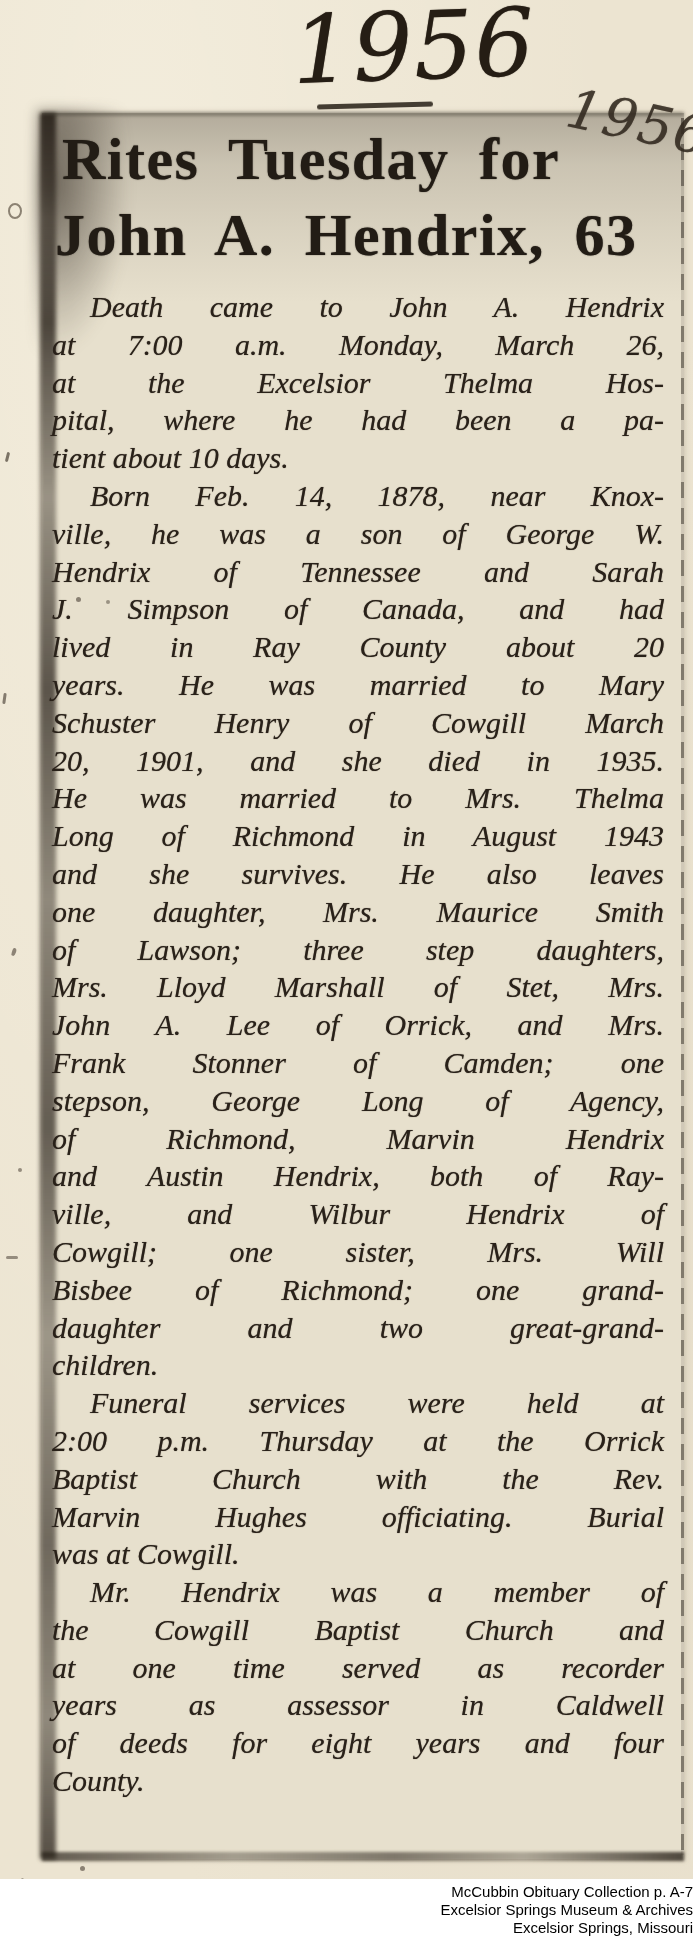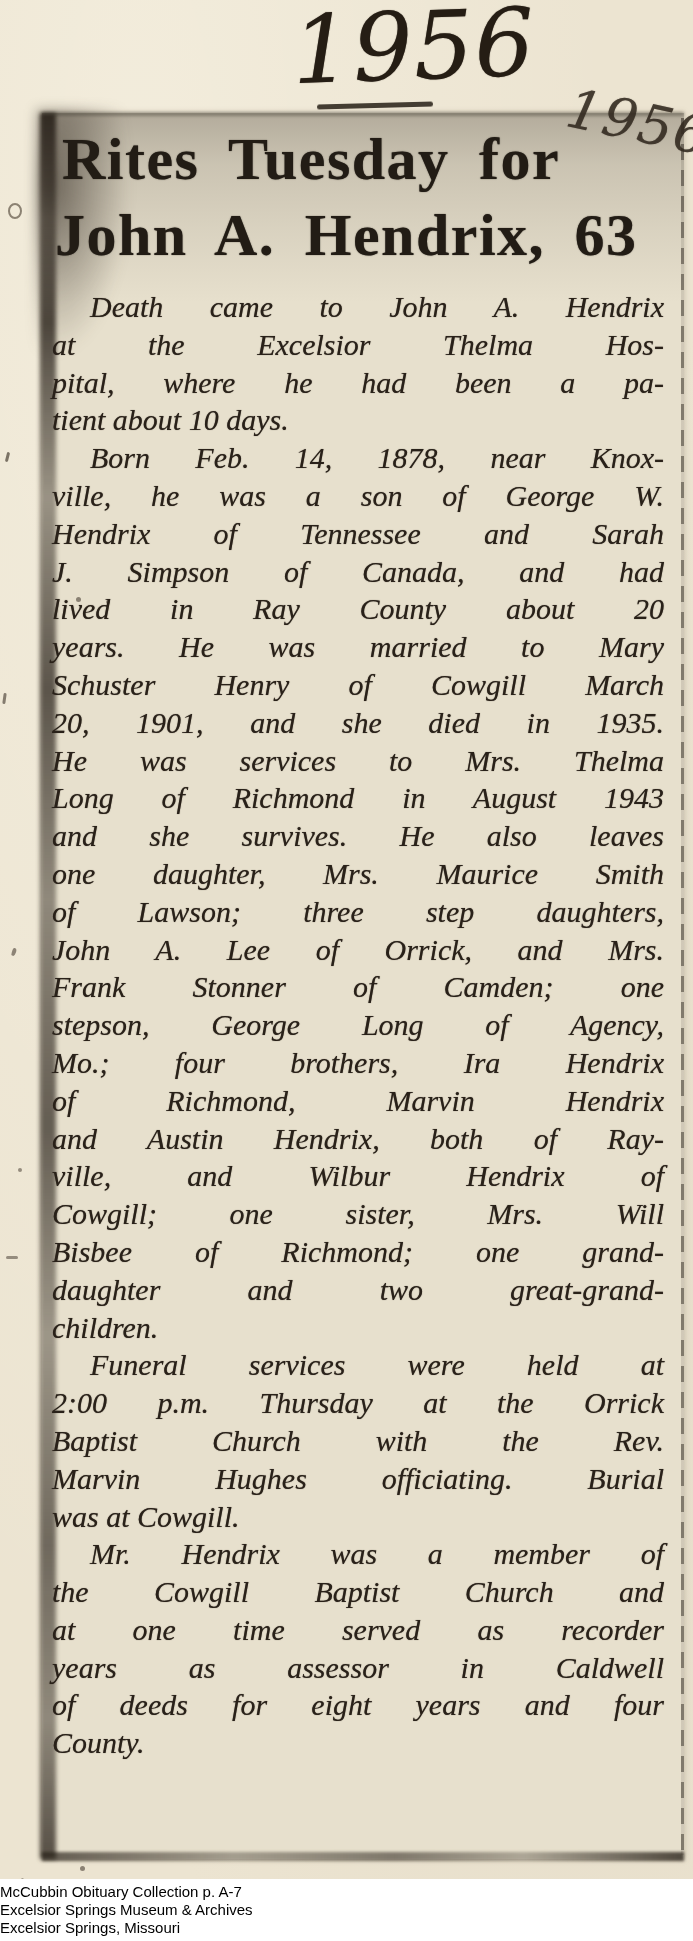--- a/index.html
+++ b/index.html
@@ -109,21 +109,21 @@
   .speck-tick2{left:3px;top:693px;width:3px;height:11px;background:rgba(60,50,40,.6);transform:rotate(8deg);border-radius:2px;}
   .speck-comma{left:12px;top:948px;width:4px;height:8px;background:rgba(60,50,40,.55);border-radius:40% 60% 60% 40%;transform:rotate(18deg);}
   .speck-dot2{left:18px;top:1168px;width:4px;height:4px;background:rgba(60,50,40,.5);border-radius:50%;}
   .speck-dash{left:6px;top:1256px;width:12px;height:3px;background:rgba(60,50,40,.5);border-radius:2px;}
   .speck-dot3{left:80px;top:1866px;width:5px;height:5px;background:rgba(60,50,40,.55);border-radius:50%;}
   .speck-tick3{left:22px;top:1878px;width:3px;height:9px;background:rgba(60,50,40,.5);transform:rotate(-20deg);border-radius:2px;}
 
   
   .caption{
     position:absolute;left:0;right:0;bottom:0;height:62px;box-sizing:border-box;
-    background:#ffffff;padding-top:4px;text-align:left;
+    background:#ffffff;padding-top:4px;text-align:right;
     font-family:"Liberation Sans", sans-serif;
     font-size:15px;line-height:18px;color:#000000;
   }
 </style>
 </head>
 <body>
 
 <div class="page">
 
   <div class="hand-top">1956</div>
@@ -138,42 +138,43 @@
     <div class="edge-bottom"></div>
 
     <h1 class="headline">
       <span class="hl">Rites Tuesday for</span>
       <span class="hl">John A. Hendrix, 63</span>
     </h1>
 
     <div class="body-text" id="body-text">
         <div class="paragraph">
           <div class="line first">Death came to John A. Hendrix</div>
+          <div class="line">at 7:00 a.m. Monday, March 26,</div>
           <div class="line">at the Excelsior Thelma Hos-</div>
           <div class="line">pital, where he had been a pa-</div>
           <div class="line last">tient about 10 days.</div>
         </div>
         <div class="paragraph">
           <div class="line first">Born Feb. 14, 1878, near Knox-</div>
           <div class="line">ville, he was a son of George W.</div>
           <div class="line">Hendrix of Tennessee and Sarah</div>
           <div class="line">J. Simpson of Canada, and had</div>
           <div class="line">lived in Ray County about 20</div>
           <div class="line">years. He was married to Mary</div>
           <div class="line">Schuster Henry of Cowgill March</div>
           <div class="line">20, 1901, and she died in 1935.</div>
-          <div class="line">He was services to Mrs. Thelma</div>
+          <div class="line">He was married to Mrs. Thelma</div>
           <div class="line">Long of Richmond in August 1943</div>
           <div class="line">and she survives. He also leaves</div>
           <div class="line">one daughter, Mrs. Maurice Smith</div>
           <div class="line">of Lawson; three step daughters,</div>
+          <div class="line">Mrs. Lloyd Marshall of Stet, Mrs.</div>
           <div class="line">John A. Lee of Orrick, and Mrs.</div>
           <div class="line">Frank Stonner of Camden; one</div>
           <div class="line">stepson, George Long of Agency,</div>
-          <div class="line">Mo.; four brothers, Ira Hendrix</div>
           <div class="line">of Richmond, Marvin Hendrix</div>
           <div class="line">and Austin Hendrix, both of Ray-</div>
           <div class="line">ville, and Wilbur Hendrix of</div>
           <div class="line">Cowgill; one sister, Mrs. Will</div>
           <div class="line">Bisbee of Richmond; one grand-</div>
           <div class="line">daughter and two great-grand-</div>
           <div class="line last">children.</div>
         </div>
         <div class="paragraph">
           <div class="line first">Funeral services were held at</div>

